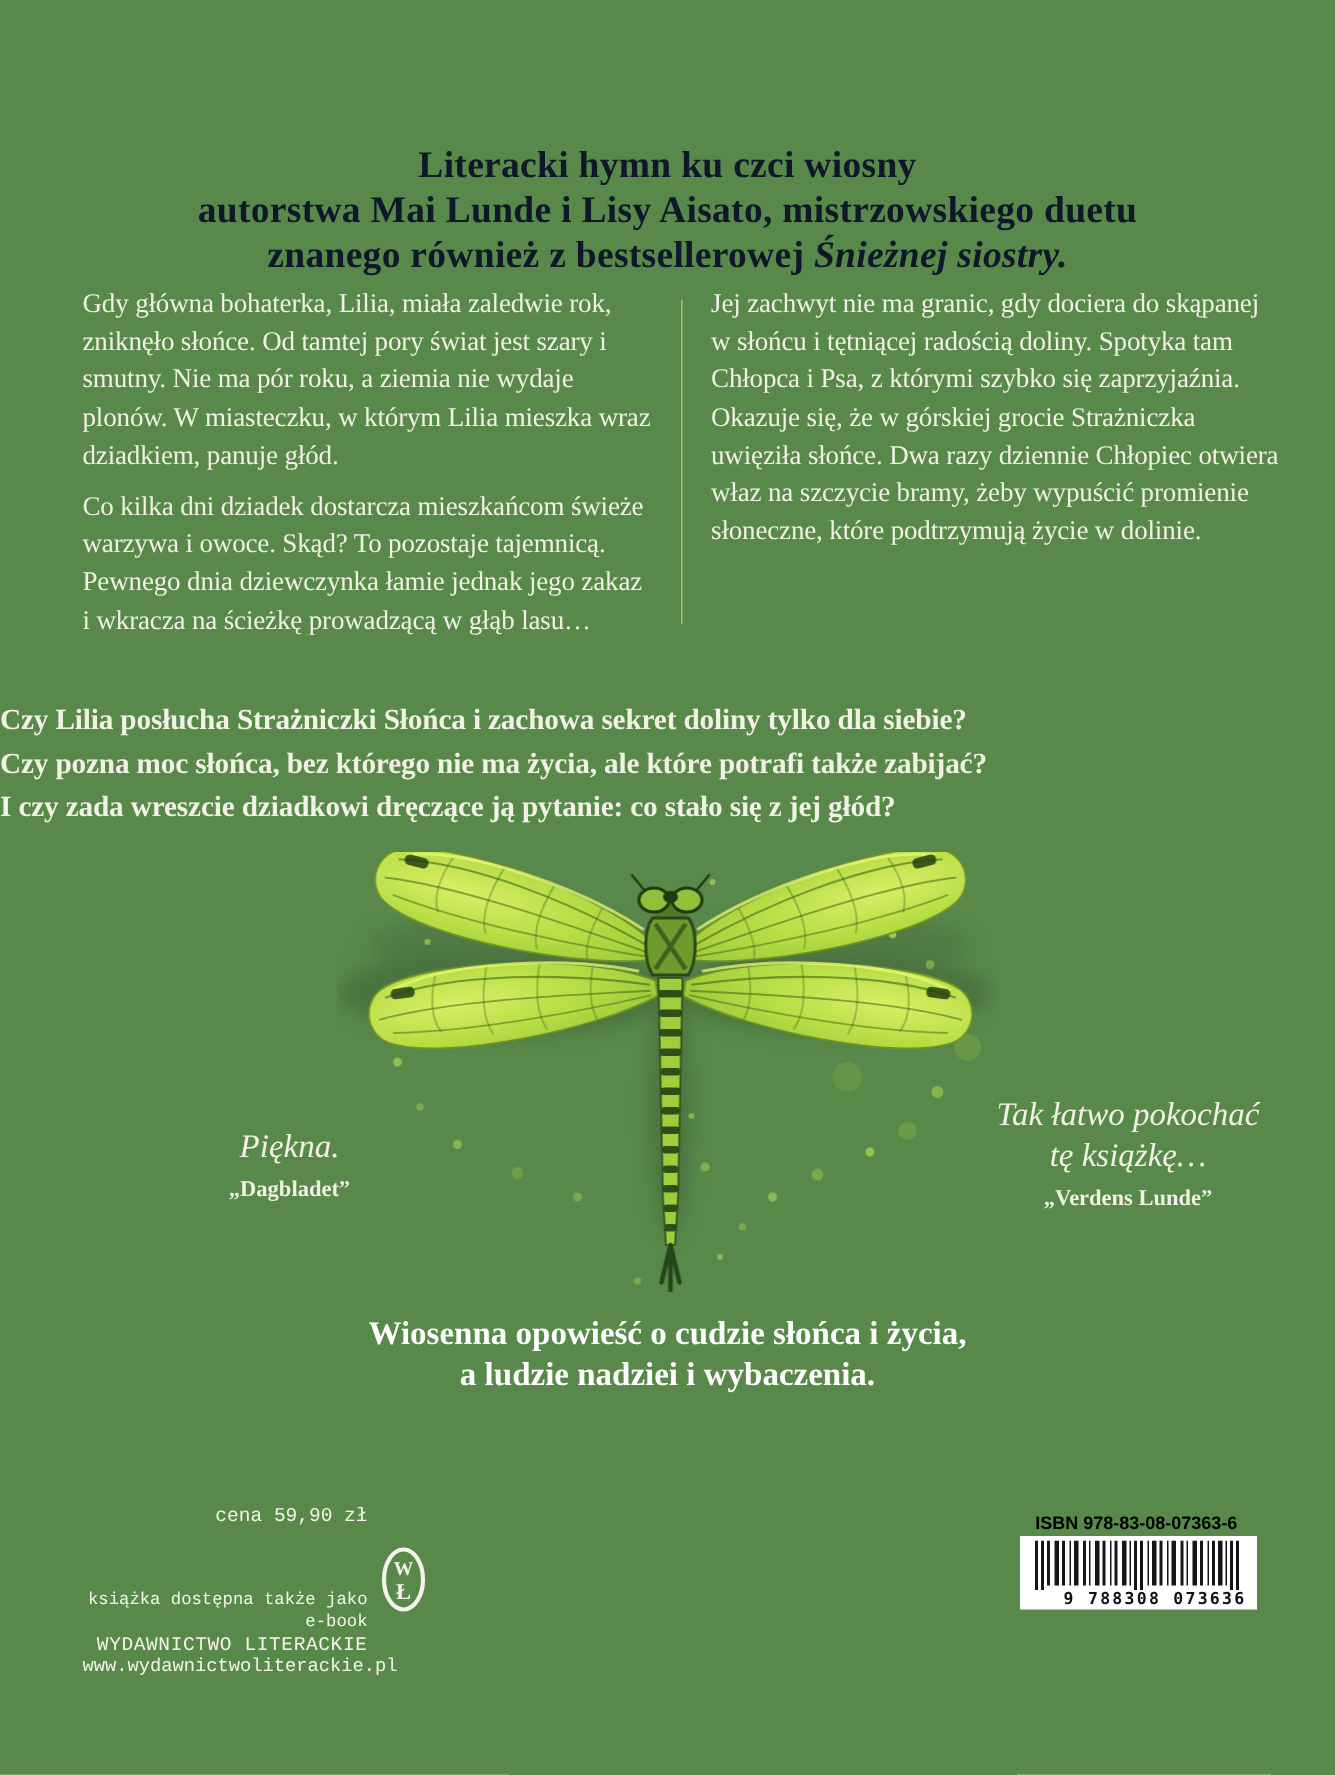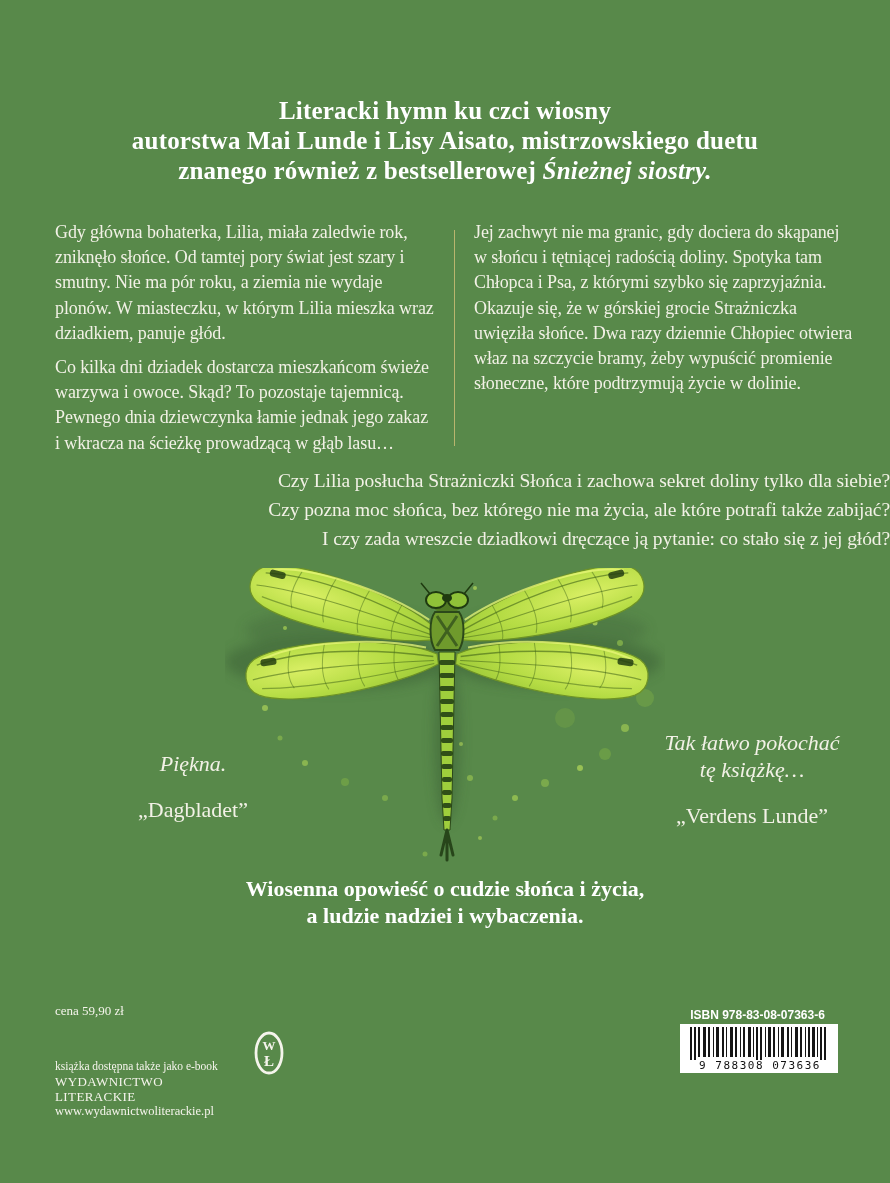--- a/index.html
+++ b/index.html
@@ -8,92 +8,92 @@
     width:890px;height:1183px;
     background:#58894a;
     overflow:hidden;
     font-family:"Liberation Serif","DejaVu Serif",serif;
     color:#f2f1e6;
   }
   
   .tagline{
     position:absolute;top:96px;left:0;width:890px;
     text-align:center;
-    color:#ffffff;
+    color:#0f172a;
     font-weight:700;
     font-size:25px;line-height:30px;
     letter-spacing:.2px;
   }
   .tagline em{font-style:italic;}
   
   .synopsis{
-    position:absolute;top:220px;left:55px;width:800px;
+    position:absolute;top:190px;left:55px;width:800px;
     display:flex;
     justify-content:flex-end;
   }
   .col{font-size:18px;line-height:25.2px;letter-spacing:-.1px;}
   .col p{margin:0 0 9px 0;}
   .col-left{width:391px;}
   .divider{
     width:1px;background:#b9b56e;
     margin:10px 19px 0 19px;
     height:216px;flex:0 0 1px;
   }
   .col-right{width:392px;}
   
   .questions{
     position:absolute;top:466px;left:0;width:890px;
-    text-align:right;font-weight:400;
+    text-align:left;font-weight:700;
     font-size:19.5px;line-height:29px;
     letter-spacing:-.1px;white-space:nowrap;
   }
   
   .dragonfly{position:absolute;left:225px;top:568px;width:440px;height:300px;}
   
   .quote{position:absolute;text-align:center;}
   .quote-left{left:53px;top:750px;width:280px;}
   .quote-right{left:612px;top:729px;width:280px;}
   .q-text{font-style:italic;font-size:22px;line-height:27px;}
-  .q-source{font-weight:400;font-size:22px;line-height:27px;margin-top:19px;}
+  .q-source{font-weight:700;font-size:15px;line-height:27px;margin-top:3px;}
   
   .statement{
     position:absolute;top:876px;left:0;width:890px;
     text-align:center;font-weight:700;
     color:#ffffff;
     font-size:22px;line-height:26.5px;
   }
   
   .publisher{
     position:absolute;left:55px;top:1003px;width:190px;
-    text-align:left;
-    font-family:Liberation Serif, serif;
+    text-align:right;
+    font-family:Liberation Mono, monospace;
     color:#f5f4ec;
   }
   .pub-price{font-size:13px;line-height:16px;margin-bottom:3px;}
   .pub-ebook{font-size:11.5px;line-height:15px;margin-top:40px;}
   .pub-name{font-size:13px;line-height:15px;letter-spacing:.4px;}
   .pub-site{font-size:12.5px;line-height:15px;}
   .pub-logo{position:absolute;left:253px;top:1030px;width:32px;height:46px;}
   
   .isbn-label{
     position:absolute;left:675px;top:1008px;width:165px;
     text-align:center;
     font-family:"Liberation Sans","DejaVu Sans",sans-serif;
-    font-weight:700;font-size:12px;color:#ffffff;
+    font-weight:700;font-size:12px;color:#000000;
   }
   .barcode{
     position:absolute;left:680px;top:1024px;width:158px;height:49px;
     background:#ffffff;
   }
   .barcode svg{position:absolute;left:0;top:3px;}
   .barcode-digits{
-    position:absolute;left:1px;bottom:1px;width:100%;
+    position:absolute;left:11px;bottom:1px;width:100%;
     text-align:center;
     font-family:"DejaVu Sans Mono","Liberation Mono",monospace;
-    font-size:11px;letter-spacing:1.5px;color:#111;
+    font-size:11px;letter-spacing:1.5px;color:#111;font-weight:bold;
   }
 </style>
 </head>
 <body>
 
 <div class="page">
 
   <header class="tagline">
     <div>Literacki hymn ku czci wiosny</div>
     <div>autorstwa Mai Lunde i Lisy Aisato, mistrzowskiego duetu</div>

